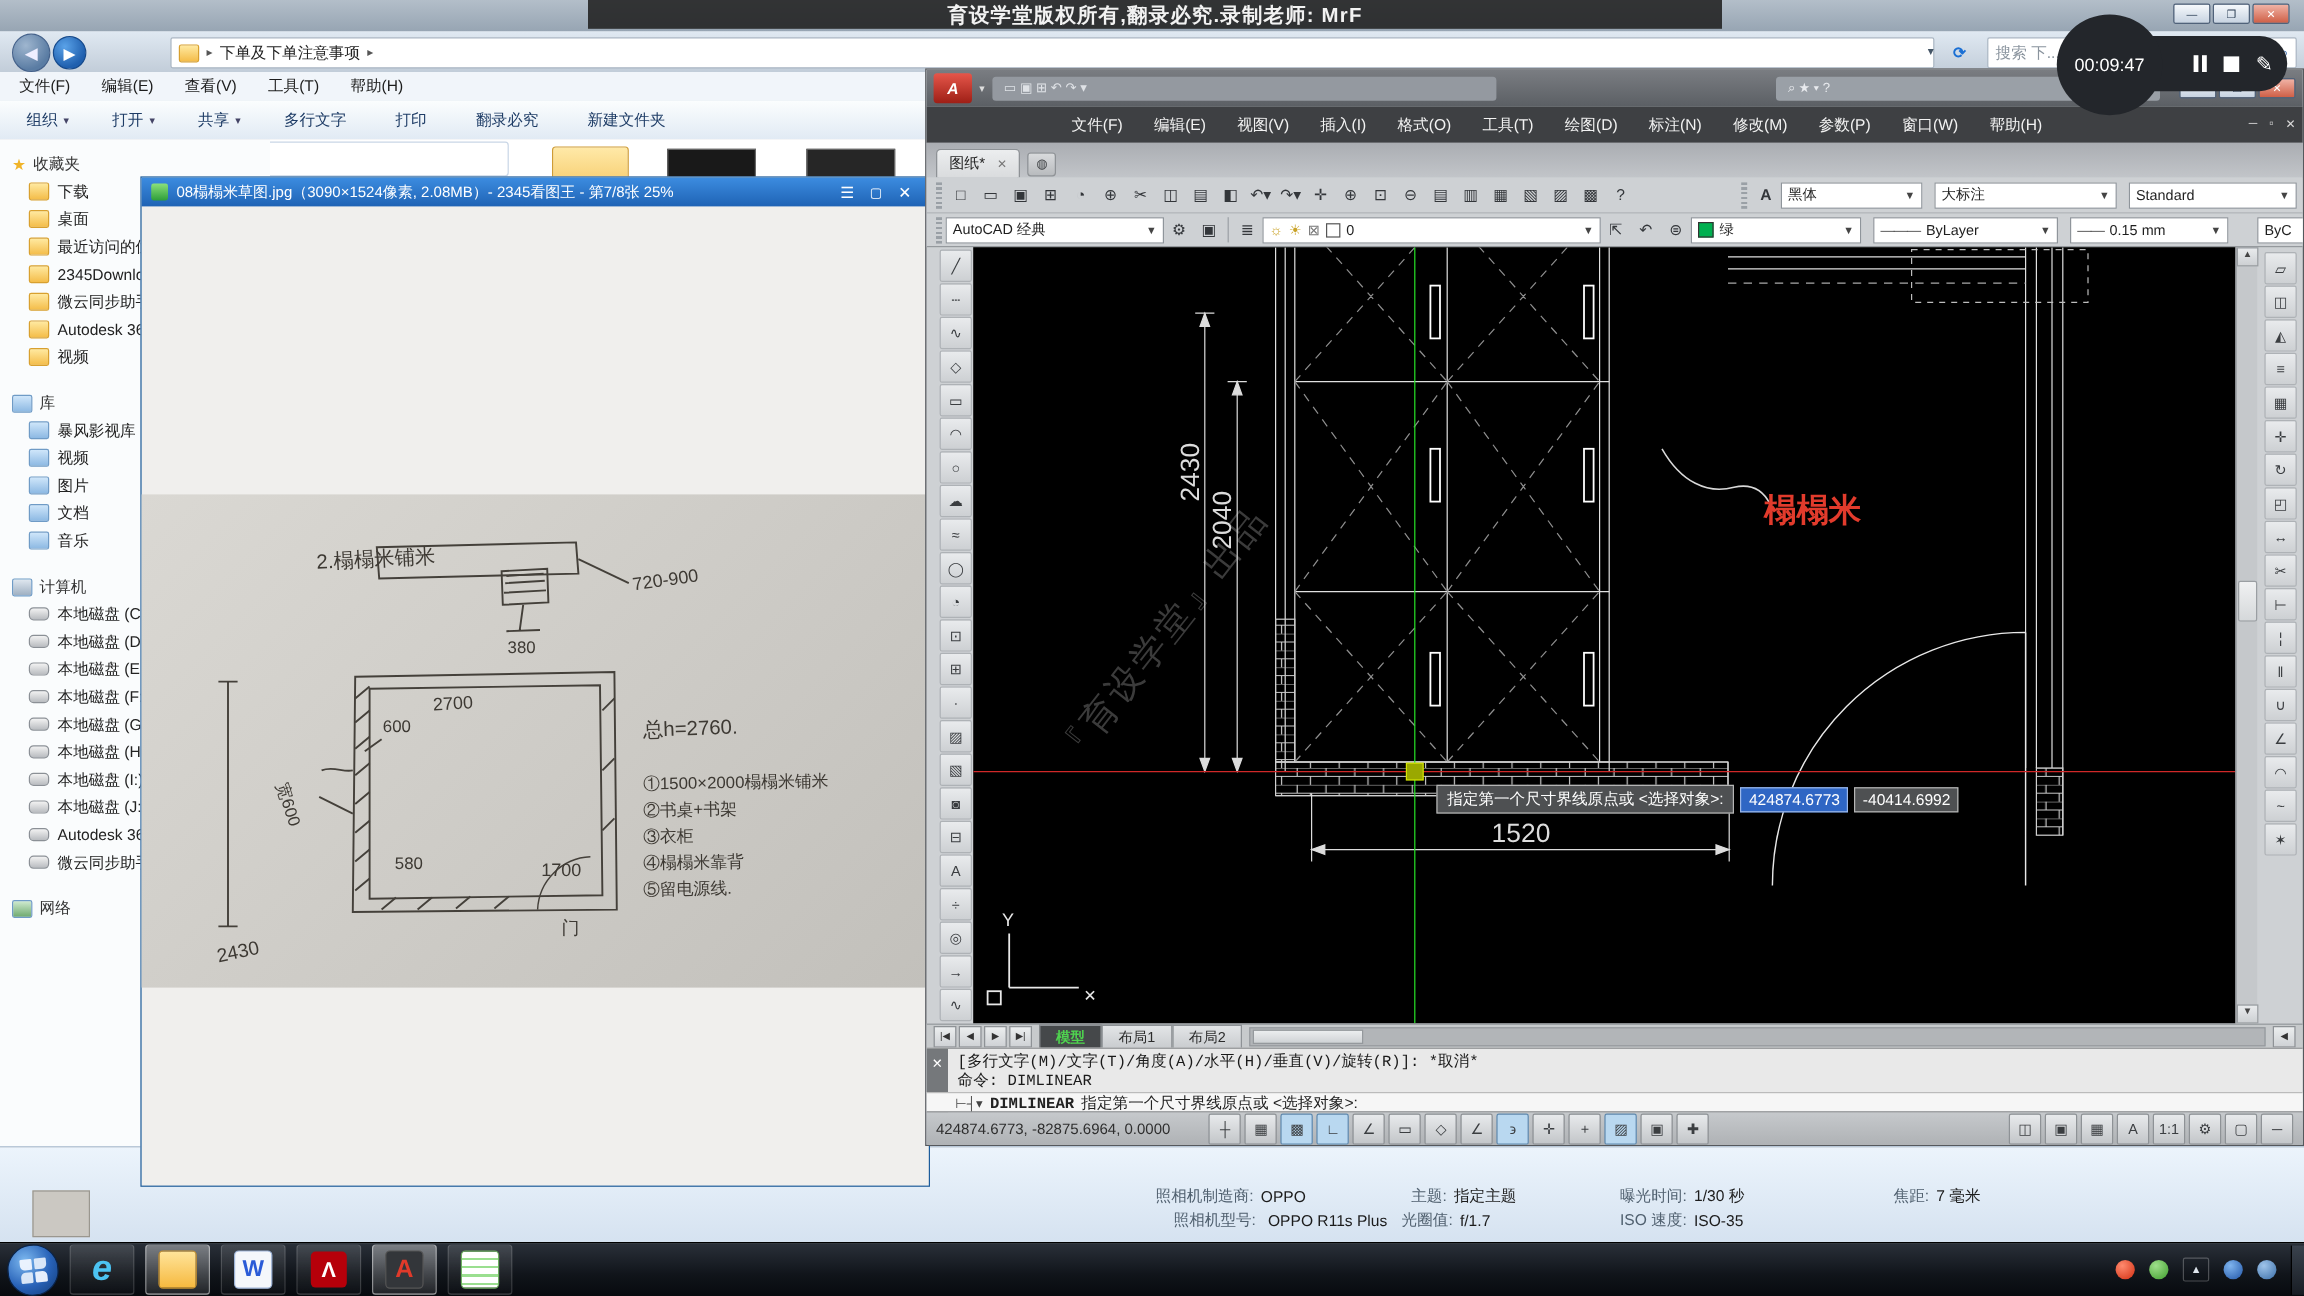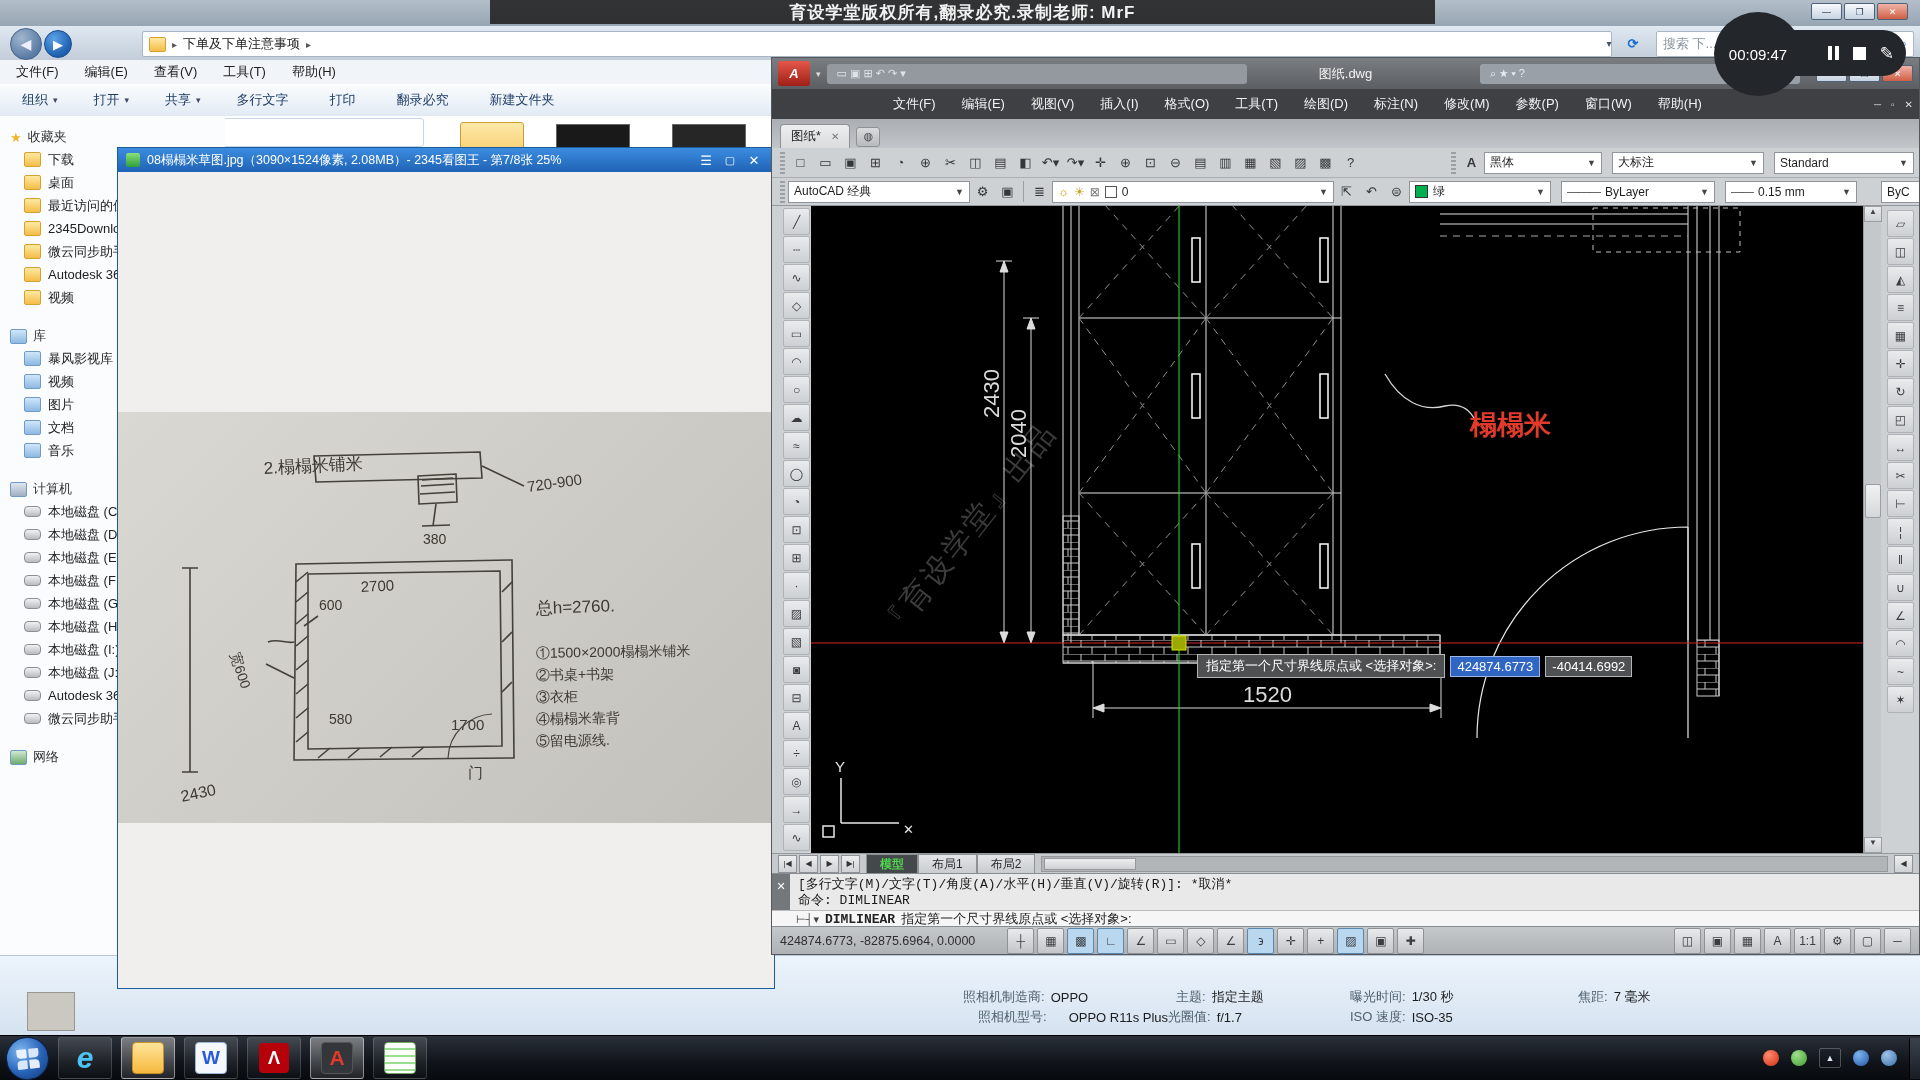--- a/index.html
+++ b/index.html
@@ -267,21 +267,21 @@
         <span class="exif-val" data-name="exif-value">指定主题</span>
       </div>
     <div class="abs flex" style="left:1350px;top:32px;gap:6px">
         <span class="exif-lab" data-name="exif-label">曝光时间:</span>
         <span class="exif-val" data-name="exif-value">1/30 秒</span>
       </div>
     <div class="abs flex" style="left:1578px;top:32px;gap:6px">
         <span class="exif-lab" data-name="exif-label">焦距:</span>
         <span class="exif-val" data-name="exif-value">7 毫米</span>
       </div>
-    <div class="abs flex" style="left:978px;top:52px;gap:22px">
+    <div class="abs flex" style="left:978px;top:52px;gap:10px">
         <span class="exif-lab" data-name="exif-label">照相机型号:</span>
         <span class="exif-val" data-name="exif-value">OPPO R11s Plus</span>
       </div>
     <div class="abs flex" style="left:1168px;top:52px;gap:6px">
         <span class="exif-lab" data-name="exif-label">光圈值:</span>
         <span class="exif-val" data-name="exif-value">f/1.7</span>
       </div>
     <div class="abs flex" style="left:1350px;top:52px;gap:6px">
         <span class="exif-lab" data-name="exif-label">ISO 速度:</span>
         <span class="exif-val" data-name="exif-value">ISO-35</span>
@@ -339,21 +339,20 @@
     </g>
   </svg>
 </div>
 
 <div class="abs" data-name="autocad-window" style="left:771px;top:57px;width:1149px;height:898px;border:1px solid #55585c;box-sizing:border-box;background:#ced1d4;overflow:hidden">
 
   <div class="abs flex" data-name="autocad-titlebar" style="left:0;top:0;width:100%;height:31px;background:linear-gradient(#7a7d82,#5b5f64);padding:0 6px;box-sizing:border-box;gap:6px">
     <span data-name="autocad-logo-button" style="width:32px;height:25px;background:linear-gradient(#e6564a,#9e1f16);border-radius:3px;color:#fff;font-weight:bold;font-style:italic;display:flex;align-items:center;justify-content:center">A</span>
     <span style="color:#ddd;font-size:9px" data-name="logo-dropdown-icon">▾</span>
     <span data-name="quick-access-toolbar" style="width:400px;height:20px;background:#9499a0;border-radius:3px;color:#dfe2e6;font-size:11px;display:flex;align-items:center;gap:12px;padding:0 10px">▭ ▣ ⊞ ↶ ↷ ▾</span>
-    <span class="abs" style="left:0;right:0;text-align:center;color:#f4f4f4;font-size:13px;pointer-events:none" data-name="autocad-title">图纸.dwg</span>
     <span style="margin-left:auto" class="flex">
       <span data-name="infocenter-bar" style="width:300px;height:20px;background:#9aa0a7;border-radius:3px;color:#e8eaee;font-size:11px;display:flex;align-items:center;gap:14px;padding:0 10px;margin-right:14px">⌕ ★ ▾ ?</span>
       <span class="aerobtn" data-name="acad-minimize-button">—</span>
       <span class="aerobtn" data-name="acad-restore-button">❐</span>
       <span class="aerobtn close" data-name="acad-close-button">✕</span>
     </span>
   </div>
 
   <div class="abs flex" data-name="autocad-menubar" style="left:0;top:31px;width:100%;height:30px;background:#3e4043;padding-left:108px;box-sizing:border-box">
     <span class="flex">

